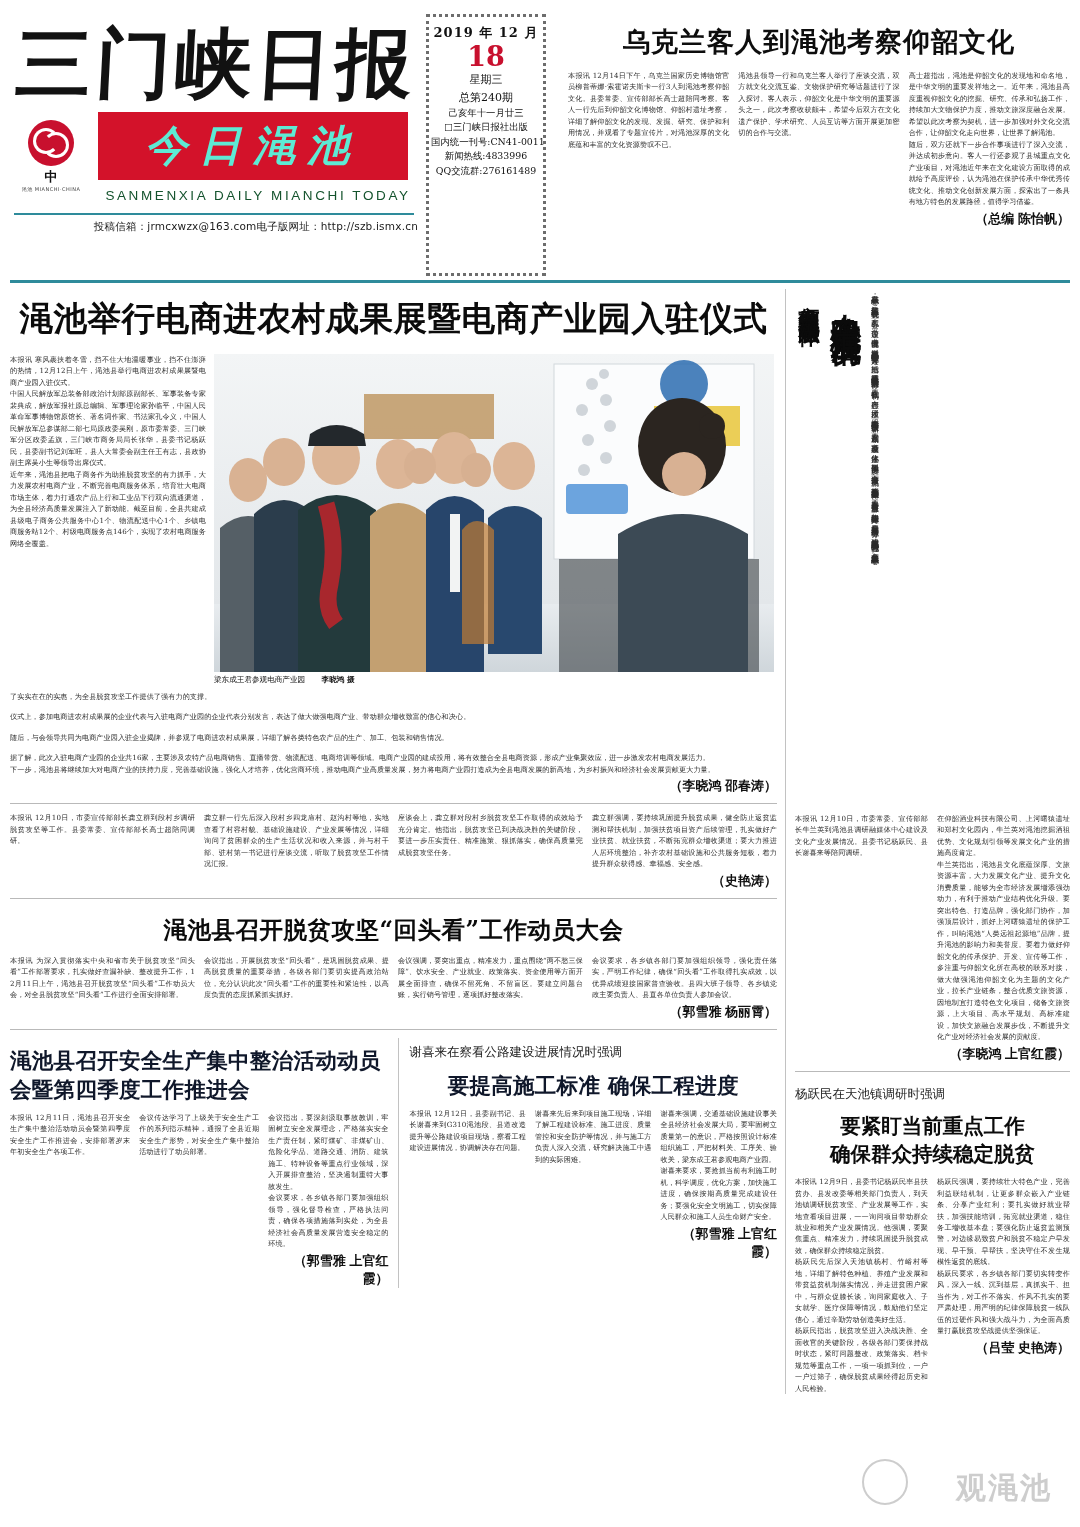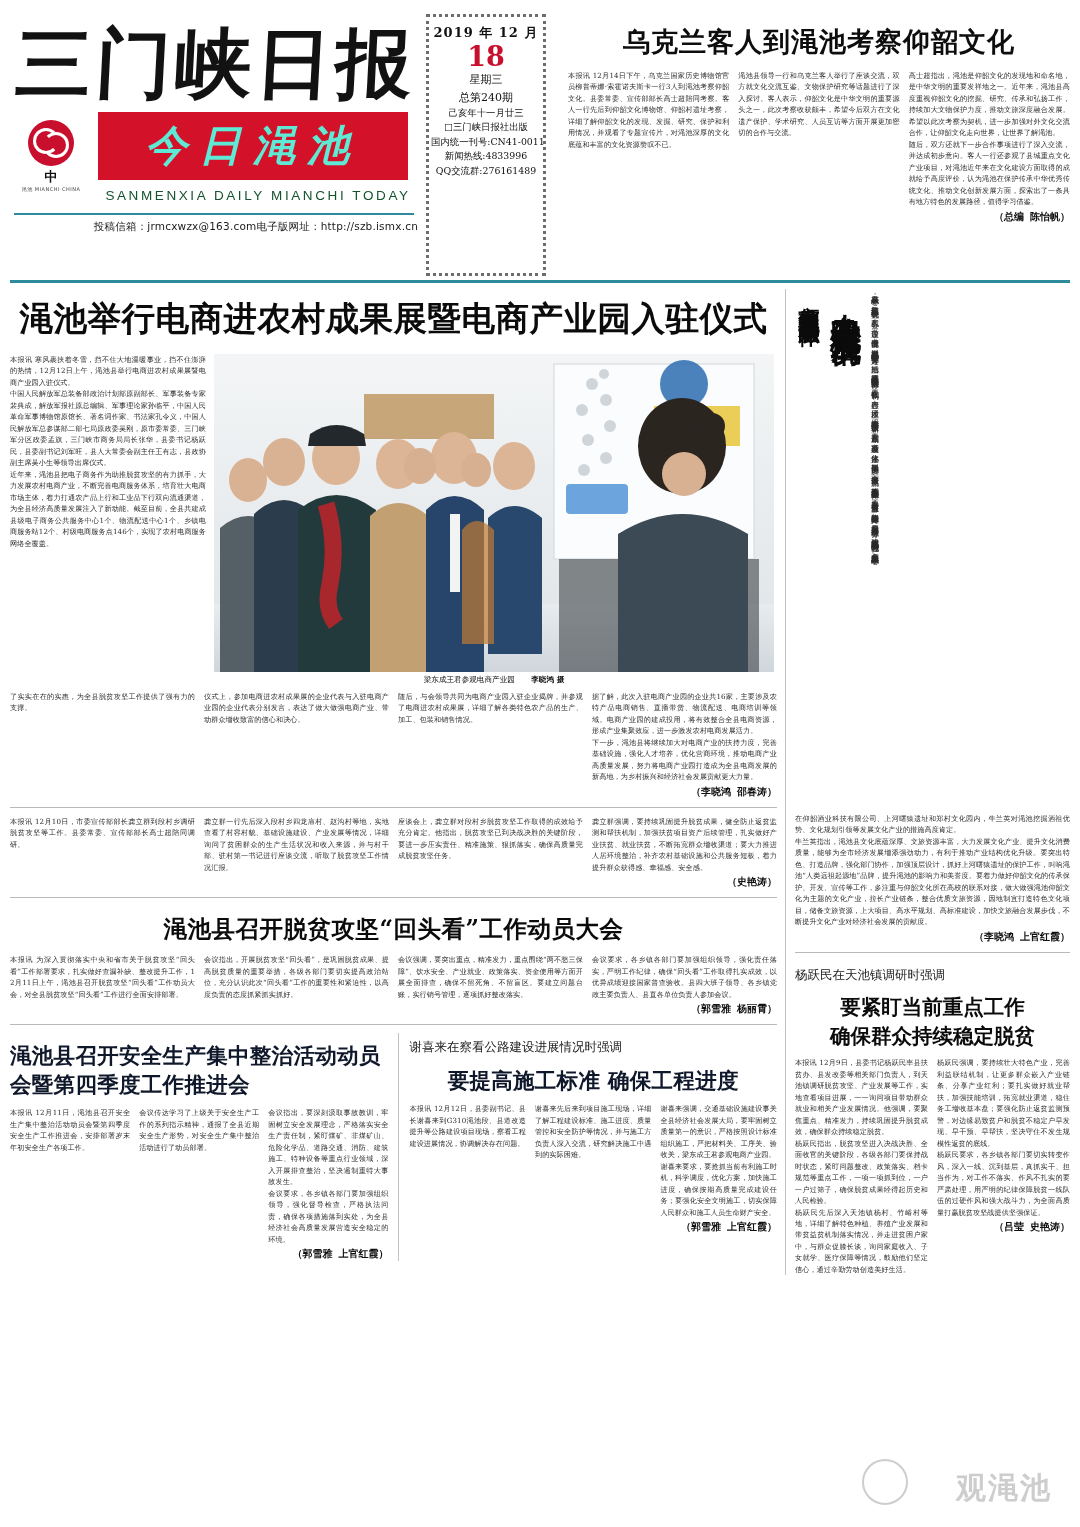--- a/index.html
+++ b/index.html
@@ -74,22 +74,22 @@
     font-size:27px; font-weight:bold; text-align:center;
     letter-spacing:1px; padding:16px 0 10px 0; color:#0d0d0d;
   }
   .tr-cols { display:flex; gap:9px; }
   .tr-col { flex:1; }
 
   
   .tx { font-size:7.1px; line-height:1.62; text-align:justify; color:#2b2b2b;
         font-family:"DejaVu Serif","Liberation Serif",serif; letter-spacing:.1px;
         word-break:break-all; }
-  .byline { font-size:10px; text-align:right; font-weight:bold; color:#111;
-            font-family:Liberation Mono, monospace; margin-top:2px; }
+  .byline { font-size:13px; text-align:right; font-weight:bold; color:#111;
+            font-family:Liberation Sans, sans-serif; margin-top:2px; }
 
   .hr-thick { height:3px; background:#2e8b9b; margin:4px 0 0 0; }
   .hr-thin { height:1px; background:#b9b9b9; margin:8px 0; }
 
   
   .body-grid { display:flex; margin-top:6px; }
   .left-zone { width:775px; padding-right:8px; }
   .right-zone { width:285px; border-left:1px solid #c2c2c2; padding-left:9px; }
 
   .lead-head {
@@ -97,21 +97,21 @@
     font-size:33.5px; font-weight:bold; text-align:center;
     letter-spacing:.5px; color:#0b0b0b; padding:8px 0 12px 0;
   }
   .lead-row { display:flex; gap:8px; }
   .lead-col { width:196px; }
   .photo-wrap { width:560px; }
   .photo {
     width:560px; height:318px; position:relative; overflow:hidden;
     background:linear-gradient(#dfe3e6,#eef1f3);
   }
-  .caption { font-size:7.6px; text-align:center; margin-top:3px; color:#111;
+  .caption { font-size:7.6px; text-align:left; margin-top:3px; color:#111;
              font-family:"DejaVu Serif","Liberation Serif",serif; }
   .caption .photog { font-weight:bold; margin-left:14px; }
 
   .sec-head {
     font-family:"DejaVu Serif","Liberation Serif",serif;
     font-size:23.5px; font-weight:bold; text-align:center;
     letter-spacing:.5px; color:#0b0b0b; padding:7px 0 9px 0;
   }
   .cols4 { display:flex; gap:9px; }
   .cols4 > .tx { flex:1; }
@@ -299,21 +299,21 @@
               </g>
             </svg>
           </div>
           <div class="caption">
             <span>梁东成王君参观电商产业园</span>
             <span class="photog">李晓鸿 摄</span>
           </div>
         </div>
       </div>
 
-      <div class="cols4" style="margin-top:6px;">
+      <div class="cols4" style="margin-top:6px;flex-direction:column;">
         <div class="tx">了实实在在的实惠，为全县脱贫攻坚工作提供了强有力的支撑。</div>
         <div class="tx">仪式上，参加电商进农村成果展的企业代表与入驻电商产业园的企业代表分别发言，表达了做大做强电商产业、带动群众增收致富的信心和决心。</div>
         <div class="tx">随后，与会领导共同为电商产业园入驻企业揭牌，并参观了电商进农村成果展，详细了解各类特色农产品的生产、加工、包装和销售情况。</div>
         <div style="flex:1;">
           <div class="tx">据了解，此次入驻电商产业园的企业共16家，主要涉及农特产品电商销售、直播带货、物流配送、电商培训等领域。电商产业园的建成投用，将有效整合全县电商资源，形成产业集聚效应，进一步激发农村电商发展活力。</div>
           <div class="tx">下一步，渑池县将继续加大对电商产业的扶持力度，完善基础设施，强化人才培养，优化营商环境，推动电商产业高质量发展，努力将电商产业园打造成为全县电商发展的新高地，为乡村振兴和经济社会发展贡献更大力量。</div>
           <div class="byline">（李晓鸿 邵春涛）</div>
         </div>
       </div>
 
@@ -382,41 +382,42 @@
     <div class="right-zone">
 
       <div>
         <div class="vhead-wrap">
           <div class="vtx">在县融媒体中心，牛兰英详细了解中心机构设置、人员配备、平台建设、业务运行等情况，对渑池县融媒体中心建设工作给予充分肯定。她指出，县级融媒体中心建设是一项重要的政治任务，要在机制体制、内容生产、技术应用、服务功能等方面不断加快改革创新；要高起点谋划、高标准建设、一体化推进，抓紧加快施工进度，全力打造技术设施一流、功能齐备完善的新型融媒体平台；要整合聚合全方位信息资源，加快构建全媒体矩阵，扎实开展好新闻便民综合服务，建成与渑池文化相匹配的具有渑池特色、全市领先的县级融媒体中心。</div>
           <div class="vhead-main">中心建设及文化产业发展情况</div>
           <div class="vhead-sub">市领导到渑池调研融媒体</div>
         </div>
 
         <div class="cols2" style="margin-top:4px;">
+          <div class="tx">本报讯 12月10日，市委常委、宣传部部长牛兰英到渑池县调研融媒体中心建设及文化产业发展情况。县委书记杨跃民、县长谢喜来等陪同调研。</div>
           <div style="flex:1;">
             <div class="tx">在仰韶酒业科技有限公司、上河曙猿遗址和郑村文化园内，牛兰英对渑池挖掘酒祖优势、文化规划引领等发展文化产业的措施高度肯定。</div>
             <div class="tx">牛兰英指出，渑池县文化底蕴深厚、文旅资源丰富，大力发展文化产业、提升文化消费质量，能够为全市经济发展增添强劲动力，有利于推动产业结构优化升级。要突出特色、打造品牌，强化部门协作，加强顶层设计，抓好上河曙猿遗址的保护工作，叫响渑池“人类远祖起源地”品牌，提升渑池的影响力和美誉度。要着力做好仰韶文化的传承保护、开发、宣传等工作，多注重与仰韶文化所在高校的联系对接，做大做强渑池仰韶文化为主题的文化产业，拉长产业链条，整合优质文旅资源，因地制宜打造特色文化项目，储备文旅资源，上大项目、高水平规划、高标准建设，加快文旅融合发展步伐，不断提升文化产业对经济社会发展的贡献度。</div>
             <div class="byline">（李晓鸿 上官红霞）</div>
           </div>
         </div>
       </div>
 
       <div class="hr-thin"></div>
 
       <div>
         <div class="kicker">杨跃民在天池镇调研时强调</div>
         <div class="rz-head">
           <div>要紧盯当前重点工作</div>
           <div>确保群众持续稳定脱贫</div>
         </div>
         <div class="cols2">
           <div style="flex:1;">
             <div class="tx">本报讯 12月9日，县委书记杨跃民率县扶贫办、县发改委等相关部门负责人，到天池镇调研脱贫攻坚、产业发展等工作，实地查看项目进展，一一询问项目带动群众就业和相关产业发展情况。他强调，要聚焦重点、精准发力，持续巩固提升脱贫成效，确保群众持续稳定脱贫。</div>
+            <div class="tx">杨跃民先后深入天池镇杨村、竹峪村等地，详细了解特色种植、养殖产业发展和带贫益贫机制落实情况，并走进贫困户家中，与群众促膝长谈，询问家庭收入、子女就学、医疗保障等情况，鼓励他们坚定信心，通过辛勤劳动创造美好生活。</div>
             <div class="tx">杨跃民指出，脱贫攻坚进入决战决胜、全面收官的关键阶段，各级各部门要保持战时状态，紧盯问题整改、政策落实、档卡规范等重点工作，一项一项抓到位，一户一户过筛子，确保脱贫成果经得起历史和人民检验。</div>
-            <div class="tx">杨跃民先后深入天池镇杨村、竹峪村等地，详细了解特色种植、养殖产业发展和带贫益贫机制落实情况，并走进贫困户家中，与群众促膝长谈，询问家庭收入、子女就学、医疗保障等情况，鼓励他们坚定信心，通过辛勤劳动创造美好生活。</div>
           </div>
           <div style="flex:1;">
             <div class="tx">杨跃民强调，要持续壮大特色产业，完善利益联结机制，让更多群众嵌入产业链条、分享产业红利；要扎实做好就业帮扶，加强技能培训，拓宽就业渠道，稳住务工增收基本盘；要强化防止返贫监测预警，对边缘易致贫户和脱贫不稳定户早发现、早干预、早帮扶，坚决守住不发生规模性返贫的底线。</div>
             <div class="tx">杨跃民要求，各乡镇各部门要切实转变作风，深入一线、沉到基层，真抓实干、担当作为，对工作不落实、作风不扎实的要严肃处理，用严明的纪律保障脱贫一线队伍的过硬作风和强大战斗力，为全面高质量打赢脱贫攻坚战提供坚强保证。</div>
             <div class="byline">（吕莹 史艳涛）</div>
           </div>
         </div>
       </div>
     </div>
   </div>

